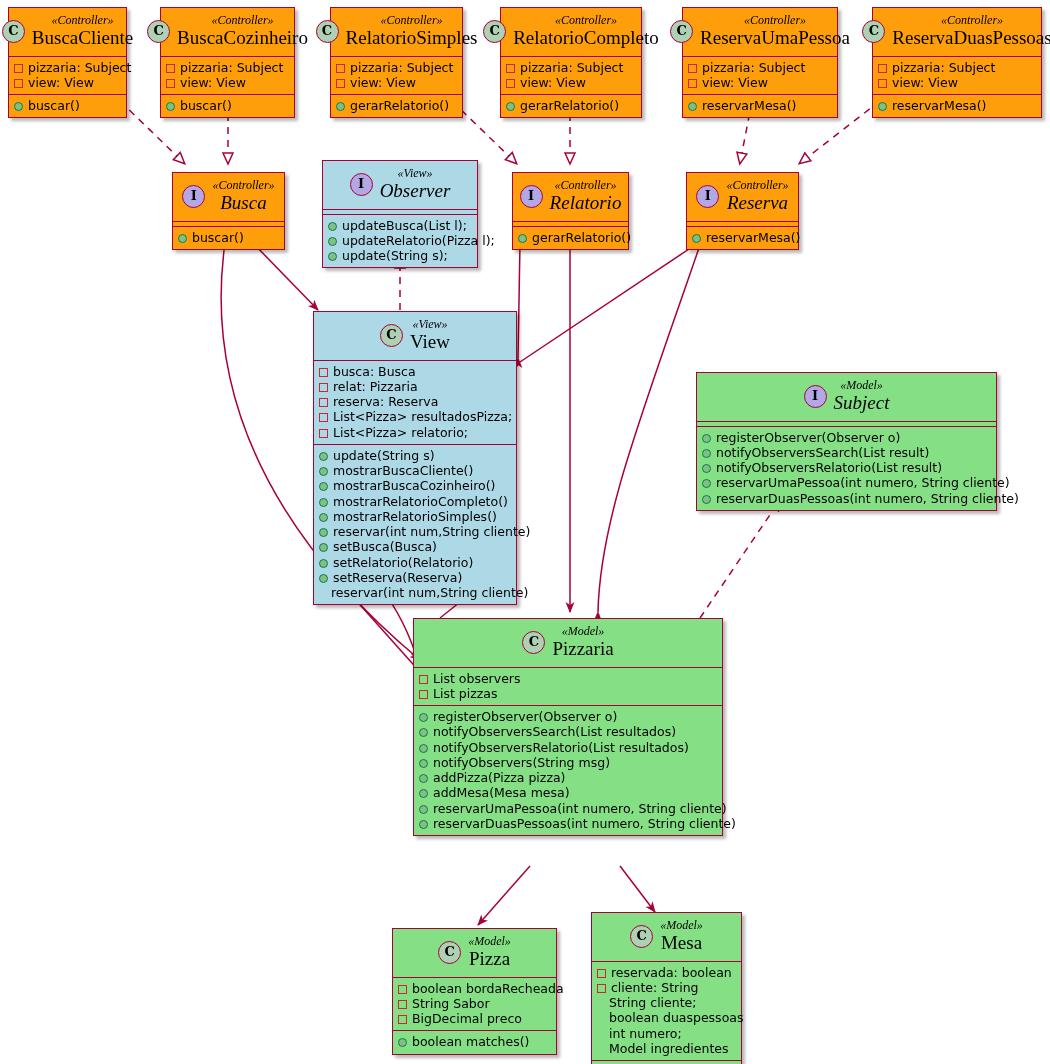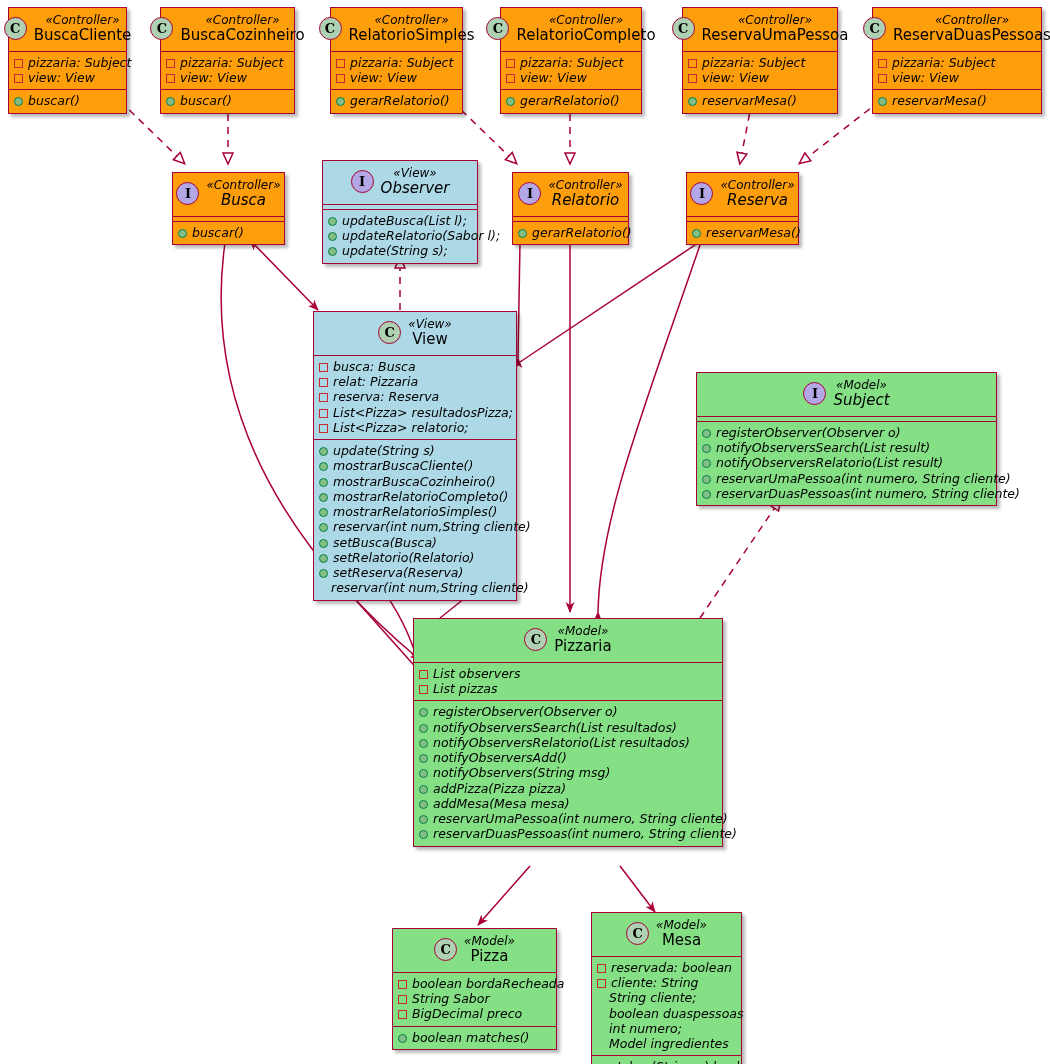--- a/index.html
+++ b/index.html
@@ -36,27 +36,27 @@
     width:21px;height:21px;border-radius:50%;
     border:1.5px solid #A80036;
     display:flex;align-items:center;justify-content:center;
     font-size:13px;font-weight:bold;
     font-family:"DejaVu Serif",serif;
     flex:0 0 auto;
     color:#000;
   }
   .icon-circ.cls{background:#ADD1B2;}
   .icon-circ.iface{background:#B4A7E5;border-color:#A80036;}
-  .titlewrap{display:flex;flex-direction:column;line-height:1.18;}
+  .titlewrap{display:flex;flex-direction:column;line-height:1.18;font-family:Liberation Serif, serif;}
   .stereo{font-style:italic;font-size:12px;}
-  .cname{font-size:15px;}
+  .cname{font-size:19px;}
   .cname.ital{font-style:italic;}
 
   .sep{height:0;border-top:1.5px solid #A80036;}
-  .sect{padding:3px 5px 4px 5px;font-style:italic;}
+  .sect{padding:3px 5px 4px 5px;}
   .sect.empty{height:4px;padding:0;}
   .row{display:flex;align-items:flex-start;gap:5px;white-space:nowrap;}
   .row .txt{padding-top:0px;}
   .mk{flex:0 0 auto;margin-top:4px;}
   .mk.priv{width:7px;height:7px;border:1.3px solid #C82930;background:transparent;}
   .mk.pub{width:7px;height:7px;border-radius:50%;border:1.3px solid #038048;background:#84BE84;}
   .row.noicon{padding-left:12px;}
   .plain{padding:3px 5px 4px 6px;white-space:nowrap;}
 </style>
 </head>
@@ -304,21 +304,21 @@
     <div class="sep"></div>
     <div class="sect empty"></div>
     <div class="sep"></div>
     <div class="sect">
       <div class="row">
           <span class="mk pub"></span>
           <span class="txt">updateBusca(List l);</span>
         </div>
       <div class="row">
           <span class="mk pub"></span>
-          <span class="txt">updateRelatorio(Sabor l);</span>
+          <span class="txt">updateRelatorio(Pizza l);</span>
         </div>
       <div class="row">
           <span class="mk pub"></span>
           <span class="txt">update(String s);</span>
         </div>
     </div>
   </div>
 
   <div class="uml orange" style="left:512px;top:172px;width:117px;">
     <div class="hdr">
@@ -496,24 +496,20 @@
       <div class="row">
           <span class="mk pub"></span>
           <span class="txt">notifyObserversSearch(List resultados)</span>
         </div>
       <div class="row">
           <span class="mk pub"></span>
           <span class="txt">notifyObserversRelatorio(List resultados)</span>
         </div>
       <div class="row">
           <span class="mk pub"></span>
-          <span class="txt">notifyObserversAdd()</span>
-        </div>
-      <div class="row">
-          <span class="mk pub"></span>
           <span class="txt">notifyObservers(String msg)</span>
         </div>
       <div class="row">
           <span class="mk pub"></span>
           <span class="txt">addPizza(Pizza pizza)</span>
         </div>
       <div class="row">
           <span class="mk pub"></span>
           <span class="txt">addMesa(Mesa mesa)</span>
         </div>

